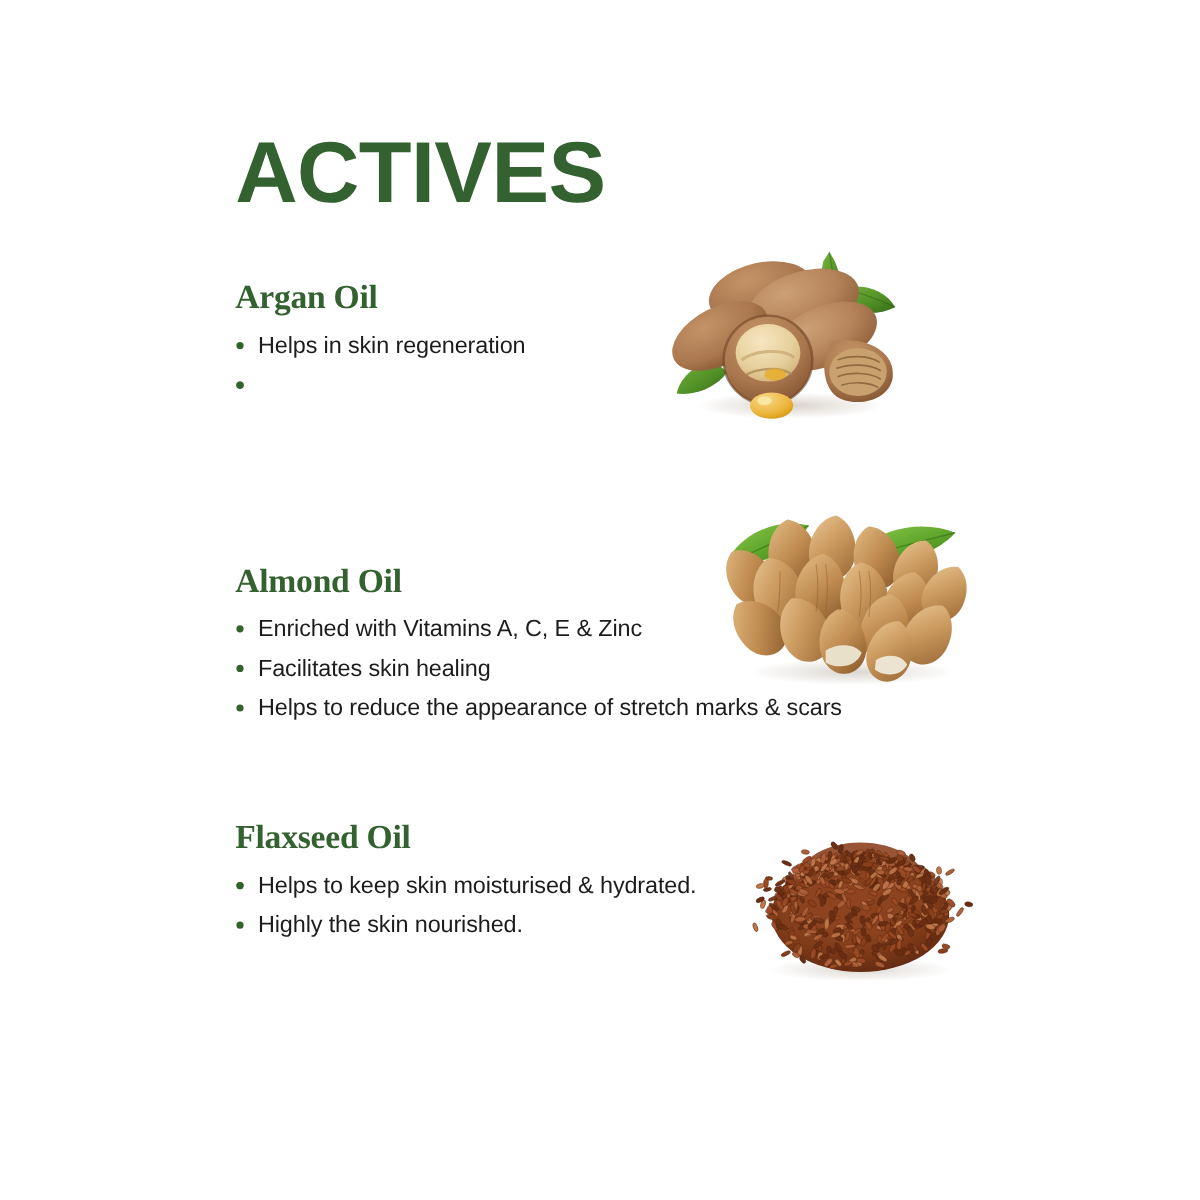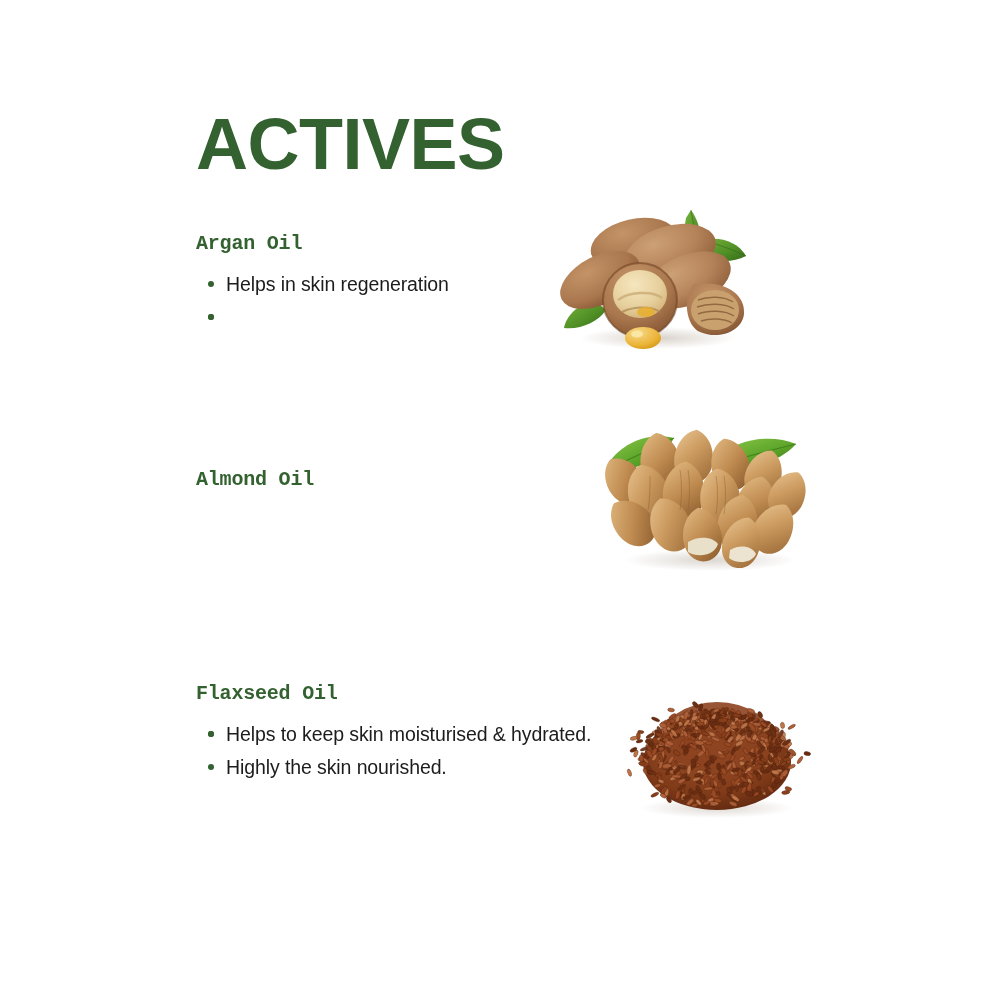--- a/index.html
+++ b/index.html
@@ -40,33 +40,33 @@
   .section {
     position: absolute;
     left: 196px;
     width: 640px;
   }
   .section-argan    { top: 232px; }
   .section-almond   { top: 468px; }
   .section-flaxseed { top: 682px; }
 
   .section-heading {
-    font-family: Liberation Mono, monospace;
-    font-size: 20px;
+    font-family: Liberation Serif, serif;
+    font-size: 28px;
     font-weight: bold;
     color: #33612f;
     line-height: 1.18;
     margin: 0 0 7px 0;
     letter-spacing: -0.2px;
     white-space: nowrap;
   }
 
   .bullets {
     list-style: none;
-    margin: 12px;
+    margin: 1px;
     padding: 0;
   }
   .bullet {
     position: relative;
     padding-left: 18px;
     font-family: "Liberation Sans", sans-serif;
     font-size: 19.5px;
     color: #1c1c1c;
     line-height: 33px;
     white-space: nowrap;
@@ -181,20 +181,34 @@
         <path d="M153 133 C162 130 176 130 184 135"></path>
       </g>
 
       <ellipse cx="95" cy="150" rx="18" ry="11" fill="url(#argOil)"></ellipse>
       <ellipse cx="89" cy="146" rx="6" ry="3.5" fill="#fbe9a8" opacity="0.9"></ellipse>
     </svg>
   </div>
 
   <div class="section section-almond">
     <div class="section-heading">Almond Oil</div>
+    <ul class="bullets">
+      <li class="bullet">
+        <span class="dot"></span>
+        <span>Enriched with Vitamins A, C, E &amp; Zinc</span>
+      </li>
+      <li class="bullet">
+        <span class="dot"></span>
+        <span>Facilitates skin healing</span>
+      </li>
+      <li class="bullet">
+        <span class="dot"></span>
+        <span>Helps to reduce the appearance of stretch marks &amp; scars</span>
+      </li>
+    </ul>
   </div>
 
   <div class="ingredient-img img-almond">
     <svg viewBox="0 0 238 162" width="238" height="162" aria-hidden="true">
       <defs>
         <linearGradient id="almA" x1="0.1" y1="0" x2="0.9" y2="1">
           <stop offset="0%" stop-color="#e7c28e"></stop>
           <stop offset="45%" stop-color="#cb9a5f"></stop>
           <stop offset="100%" stop-color="#9c6b38"></stop>
         </linearGradient>

